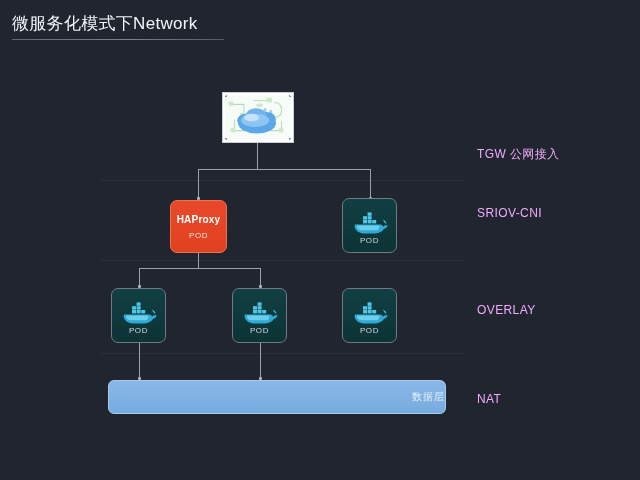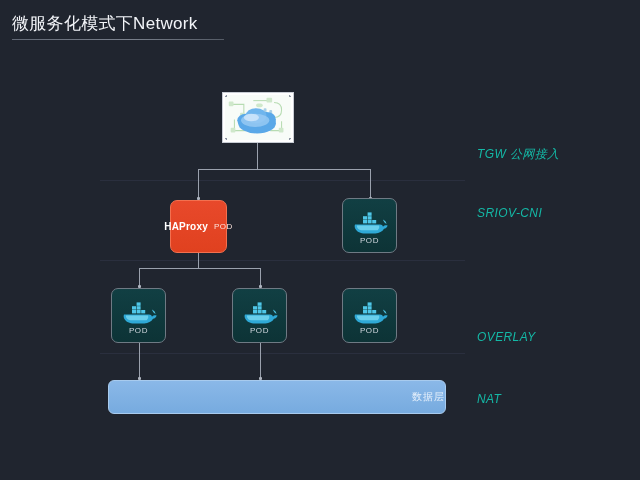--- a/index.html
+++ b/index.html
@@ -54,24 +54,23 @@
     position: absolute;
     height: 1px;
     background: #2b3140;
     opacity: .9;
   }
 
   
   .row-label {
     position: absolute;
     font-size: 12px;
-    color: #14b8a6;
+    color: #f0abfc;
     letter-spacing: .4px;
     white-space: nowrap;
-    font-style: italic;
   }
 
   
   .conn {
     position: absolute;
     background: #9aa1ad;
   }
   .conn.v { width: 1px; }
   .conn.h { height: 1px; }
 
@@ -117,21 +116,21 @@
     left: 170px;
     top: 200px;
     width: 57px;
     height: 53px;
     background: #e8482a;
     background: linear-gradient(180deg, #e8492b 0%, #e0411f 100%);
     border: 1px solid #f0estructure;
     border: 1px solid #f3704f;
     border-radius: 7px;
     display: flex;
-    flex-direction: row;
+    flex-direction: column;
     align-items: center;
     justify-content: center;
     gap: 6px;
   }
   #haproxy-label {
     font-size: 10px;
     font-weight: bold;
     color: #ffffff;
     letter-spacing: .2px;
   }
@@ -348,16 +347,16 @@
     </span>
     <span class="pod-label">POD</span>
   </div>
 
   <div id="data-layer">
     <span id="data-layer-label">数据层</span>
   </div>
 
   <div class="row-label" style="left:477px; top:146px;">TGW 公网接入</div>
   <div class="row-label" style="left:477px; top:206px;">SRIOV-CNI</div>
-  <div class="row-label" style="left:477px; top:303px;margin-top:27px;">OVERLAY</div>
+  <div class="row-label" style="left:477px; top:303px;">OVERLAY</div>
   <div class="row-label" style="left:477px; top:392px;">NAT</div>
 
 </div>
 
 </body></html>

